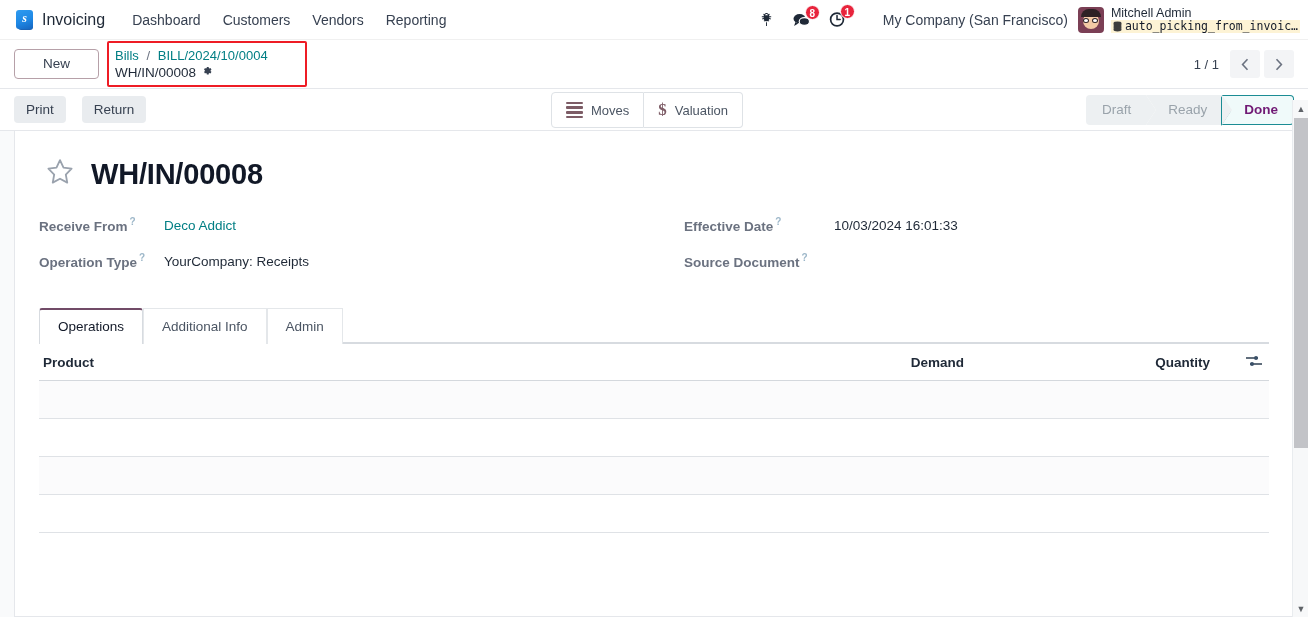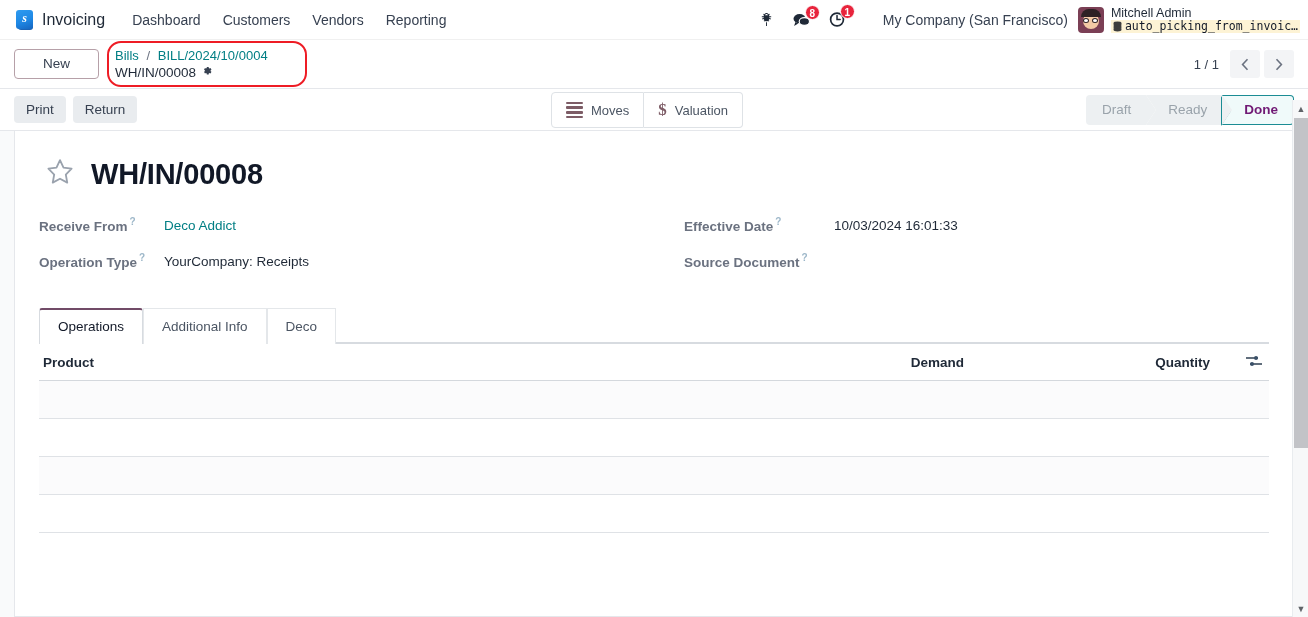--- a/index.html
+++ b/index.html
@@ -84,21 +84,21 @@
     border-bottom: 1px solid #e5e7eb;
     position: relative;
   }
   .btn-new {
     font-size: 13.5px; color: #374151;
     border: 1px solid #b6a0a8; background: #fff;
     padding: 5px 28px; border-radius: 4px; cursor: pointer;
     margin-right: 8px; line-height:1.3;
   }
   .breadcrumb-box {
-    border: 2px solid #ee1c25; border-radius: 14px;
+    border: 2px solid #ee1c25; border-radius: 2px;
     padding: 4px 6px 3px 6px; display:flex; flex-direction:column;
     line-height: 1.35; min-width: 200px;
   }
   .bc-top { font-size: 13px; white-space: nowrap; }
   .bc-link { color: #017e84; text-decoration: none; cursor: pointer; font-weight: 500;}
   .bc-sep { color: #6b7280; margin: 0 4px; }
   .bc-current { font-size: 13.5px; color: #1f2937; display:flex; align-items:center; gap:5px;}
   .gear-ico { font-size: 12px; color: #374151; cursor: pointer; }
 
   .cp-center { position:absolute; left: 551px; top: 52px; display: flex; }
@@ -125,21 +125,21 @@
 
   
   .sbrow {
     height: 42px; background: #ffffff;
     display: flex; align-items: center; padding: 0 14px;
     border-bottom: 1px solid #e5e7eb;
   }
   .act-btn {
     background: #e9ecef; border: none; border-radius: 4px;
     font-size: 13.5px; color: #374151; padding: 6px 12px;
-    margin-right: 7px; cursor: pointer;
+    margin-right: 16px; cursor: pointer;
   }
   .statusbar { margin-left: auto; display: flex; height: 30px; }
   .status {
     position: relative; background: #edf0f2; color: #9aa3ab;
     font-size: 13.5px; display: flex; align-items: center;
     padding: 0 15px 0 22px; cursor: pointer;
   }
   .status:first-child { border-radius: 4px 0 0 4px; padding-left: 16px; }
   .status:not(:first-child):before {
     content: ""; position: absolute; left: 0; top: 0;
@@ -426,21 +426,21 @@
             </div>
             <div class="fval empty"></div>
           </div>
         </div>
       </div>
 
       <div class="notebook">
         <div class="tabs">
           <div class="tab active">Operations</div>
           <div class="tab inactive">Additional Info</div>
-          <div class="tab inactive">Deco</div>
+          <div class="tab inactive">Admin</div>
           <div class="tabs-filler"></div>
         </div>
 
         <table class="lines">
           <colgroup>
             <col style="width:55%">
               <col style="width:22%">
               <col style="width:20%">
               <col style="width:3%">
           </colgroup>

